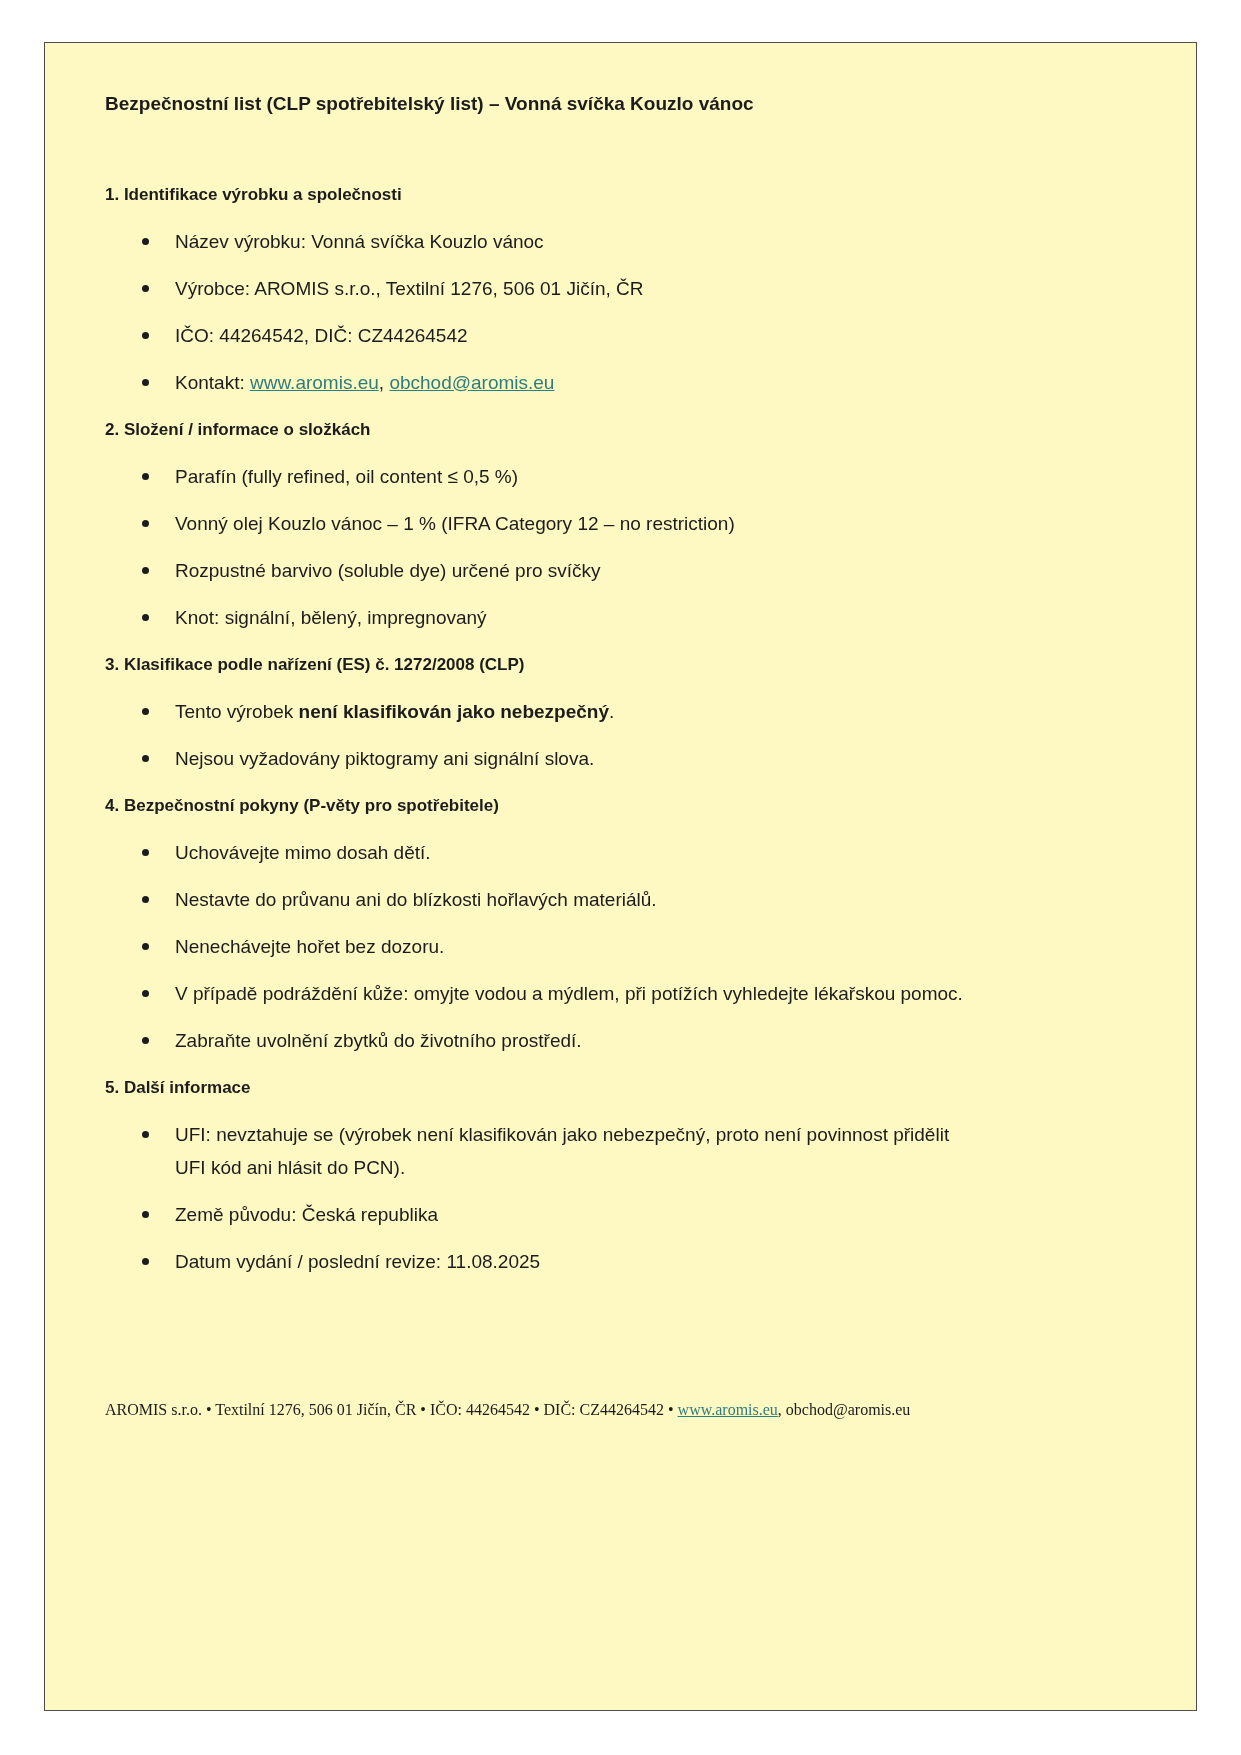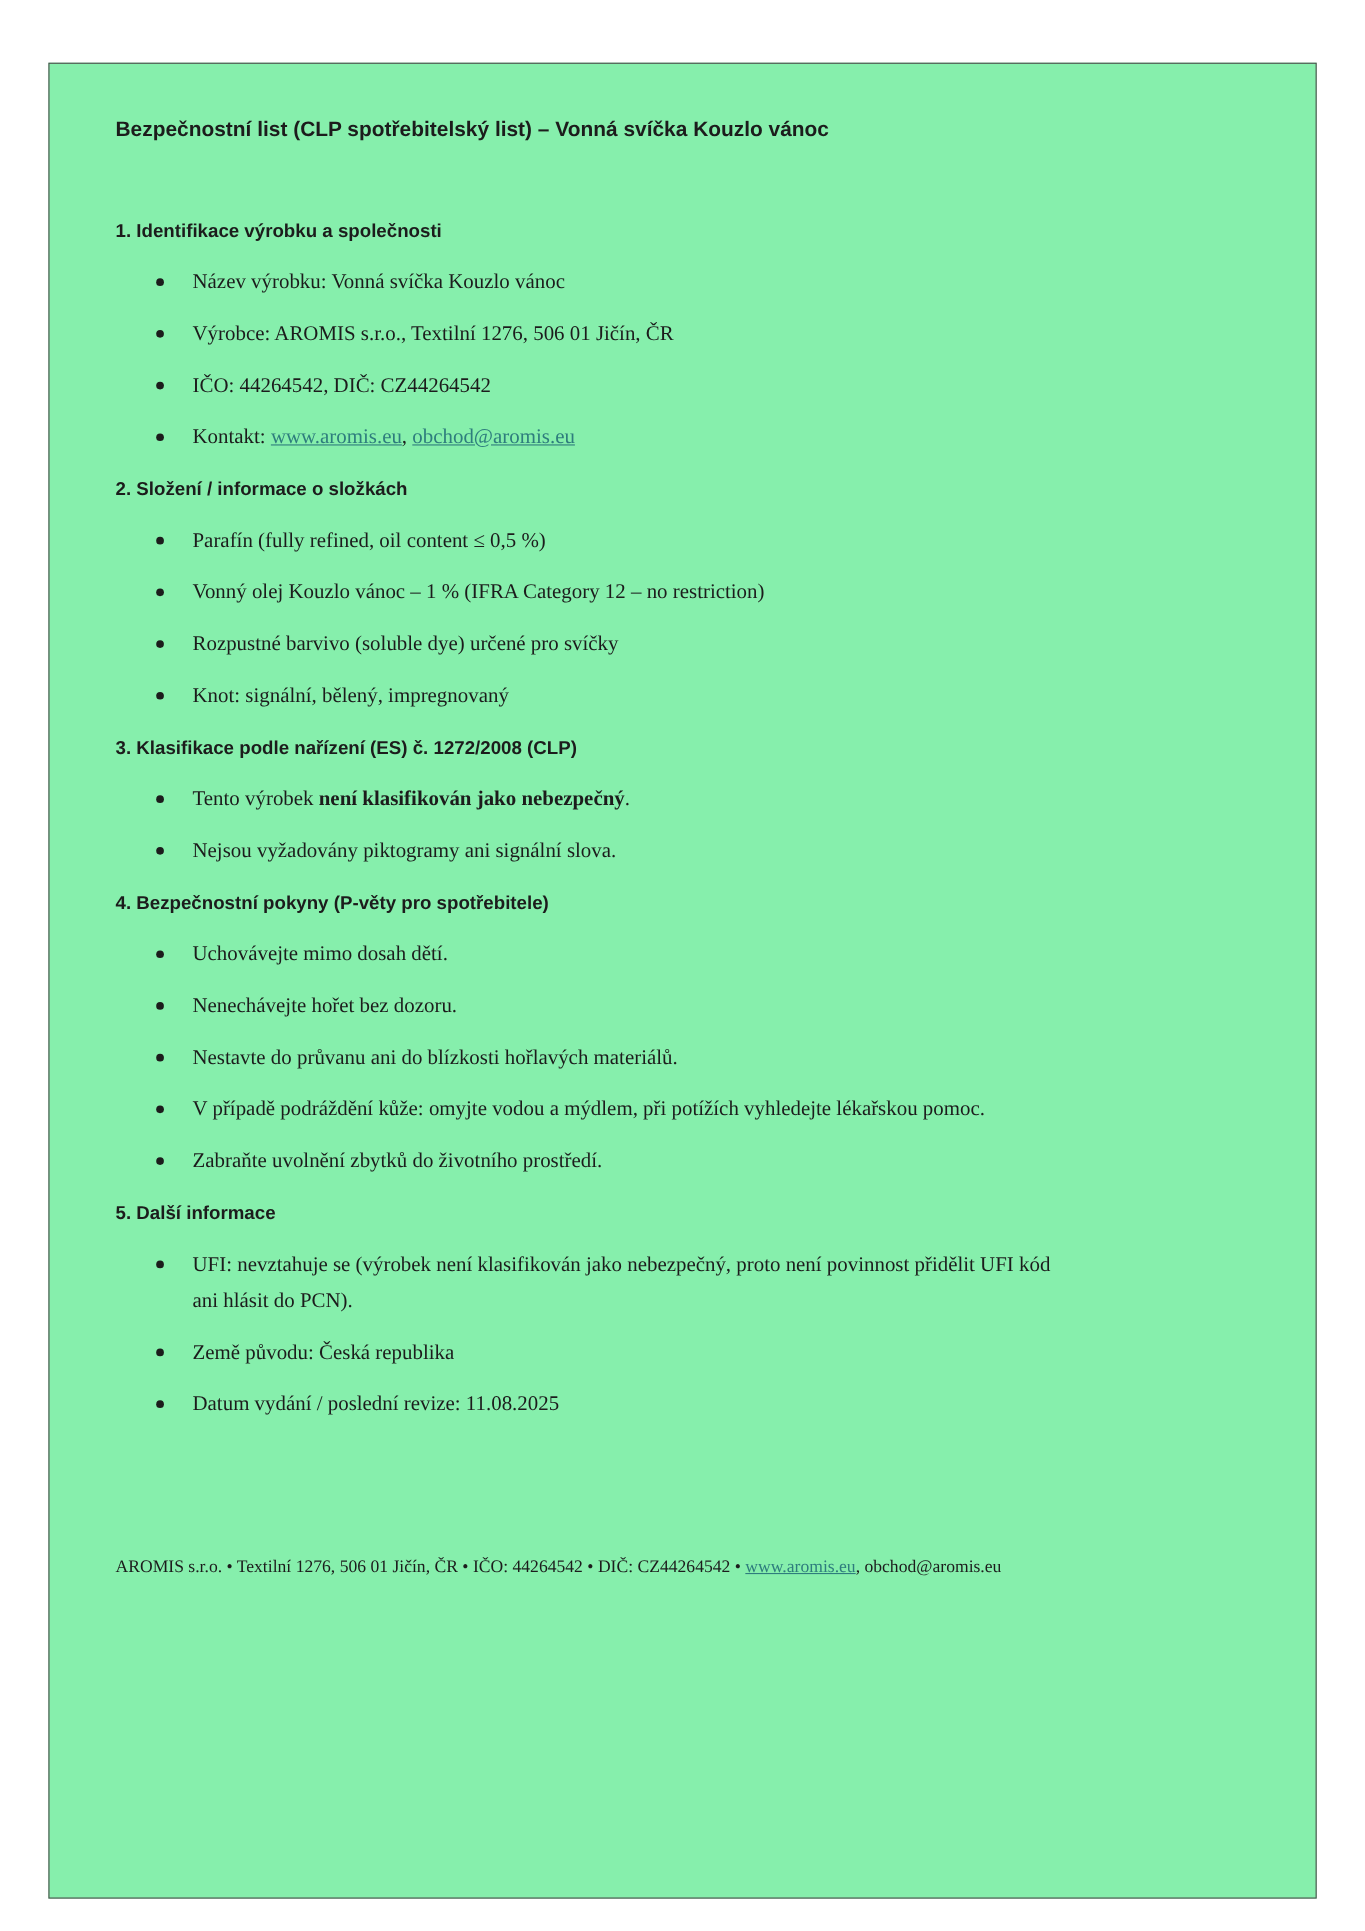--- a/index.html
+++ b/index.html
@@ -4,25 +4,25 @@
 <style>
   * { box-sizing: border-box; }
   html, body { margin: 0; padding: 0; background: #ffffff; }
   body {
     width: 1241px;
     font-family: "Liberation Sans", sans-serif;
     color: #1c1c1c;
     -webkit-font-smoothing: antialiased;
   }
   .page {
-    margin: 57px 44px;
+    margin: 42px 44px;
     border: 1px solid #4d4d4d;
     min-height: 1669px;
     padding: 44px 60px 40px 60px;
-    background: #86efac;
+    background: #fef9c3;
   }
   .title {
     font-size: 19px;
     font-weight: 700;
     line-height: 33px;
     margin: 0 0 58px 0;
   }
   .section-heading {
     font-size: 17px;
     font-weight: 700;
@@ -34,21 +34,20 @@
     margin: 0;
     padding: 0;
   }
   ul.bullets li {
     position: relative;
     font-size: 19px;
     line-height: 33px;
     margin: 0 0 14px 0;
     padding-left: 70px;
     max-width: 870px;
-    font-family: Liberation Serif, serif;
   }
   ul.bullets li::before {
     content: "";
     position: absolute;
     left: 37px;
     top: 13px;
     width: 7px;
     height: 7px;
     border-radius: 50%;
     background: #1c1c1c;
@@ -99,22 +98,22 @@
     <ul class="bullets">
       <li><span>Tento výrobek </span><strong>není klasifikován jako nebezpečný</strong><span>.</span></li>
       <li>Nejsou vyžadovány piktogramy ani signální slova.</li>
     </ul>
   </section>
 
   <section>
     <h2 class="section-heading">4. Bezpečnostní pokyny (P-věty pro spotřebitele)</h2>
     <ul class="bullets">
       <li>Uchovávejte mimo dosah dětí.</li>
+      <li>Nestavte do průvanu ani do blízkosti hořlavých materiálů.</li>
       <li>Nenechávejte hořet bez dozoru.</li>
-      <li>Nestavte do průvanu ani do blízkosti hořlavých materiálů.</li>
       <li>V případě podráždění kůže: omyjte vodou a mýdlem, při potížích vyhledejte lékařskou pomoc.</li>
       <li>Zabraňte uvolnění zbytků do životního prostředí.</li>
     </ul>
   </section>
 
   <section>
     <h2 class="section-heading">5. Další informace</h2>
     <ul class="bullets">
       <li>UFI: nevztahuje se (výrobek není klasifikován jako nebezpečný, proto není povinnost přidělit UFI kód ani hlásit do PCN).</li>
       <li>Země původu: Česká republika</li>

